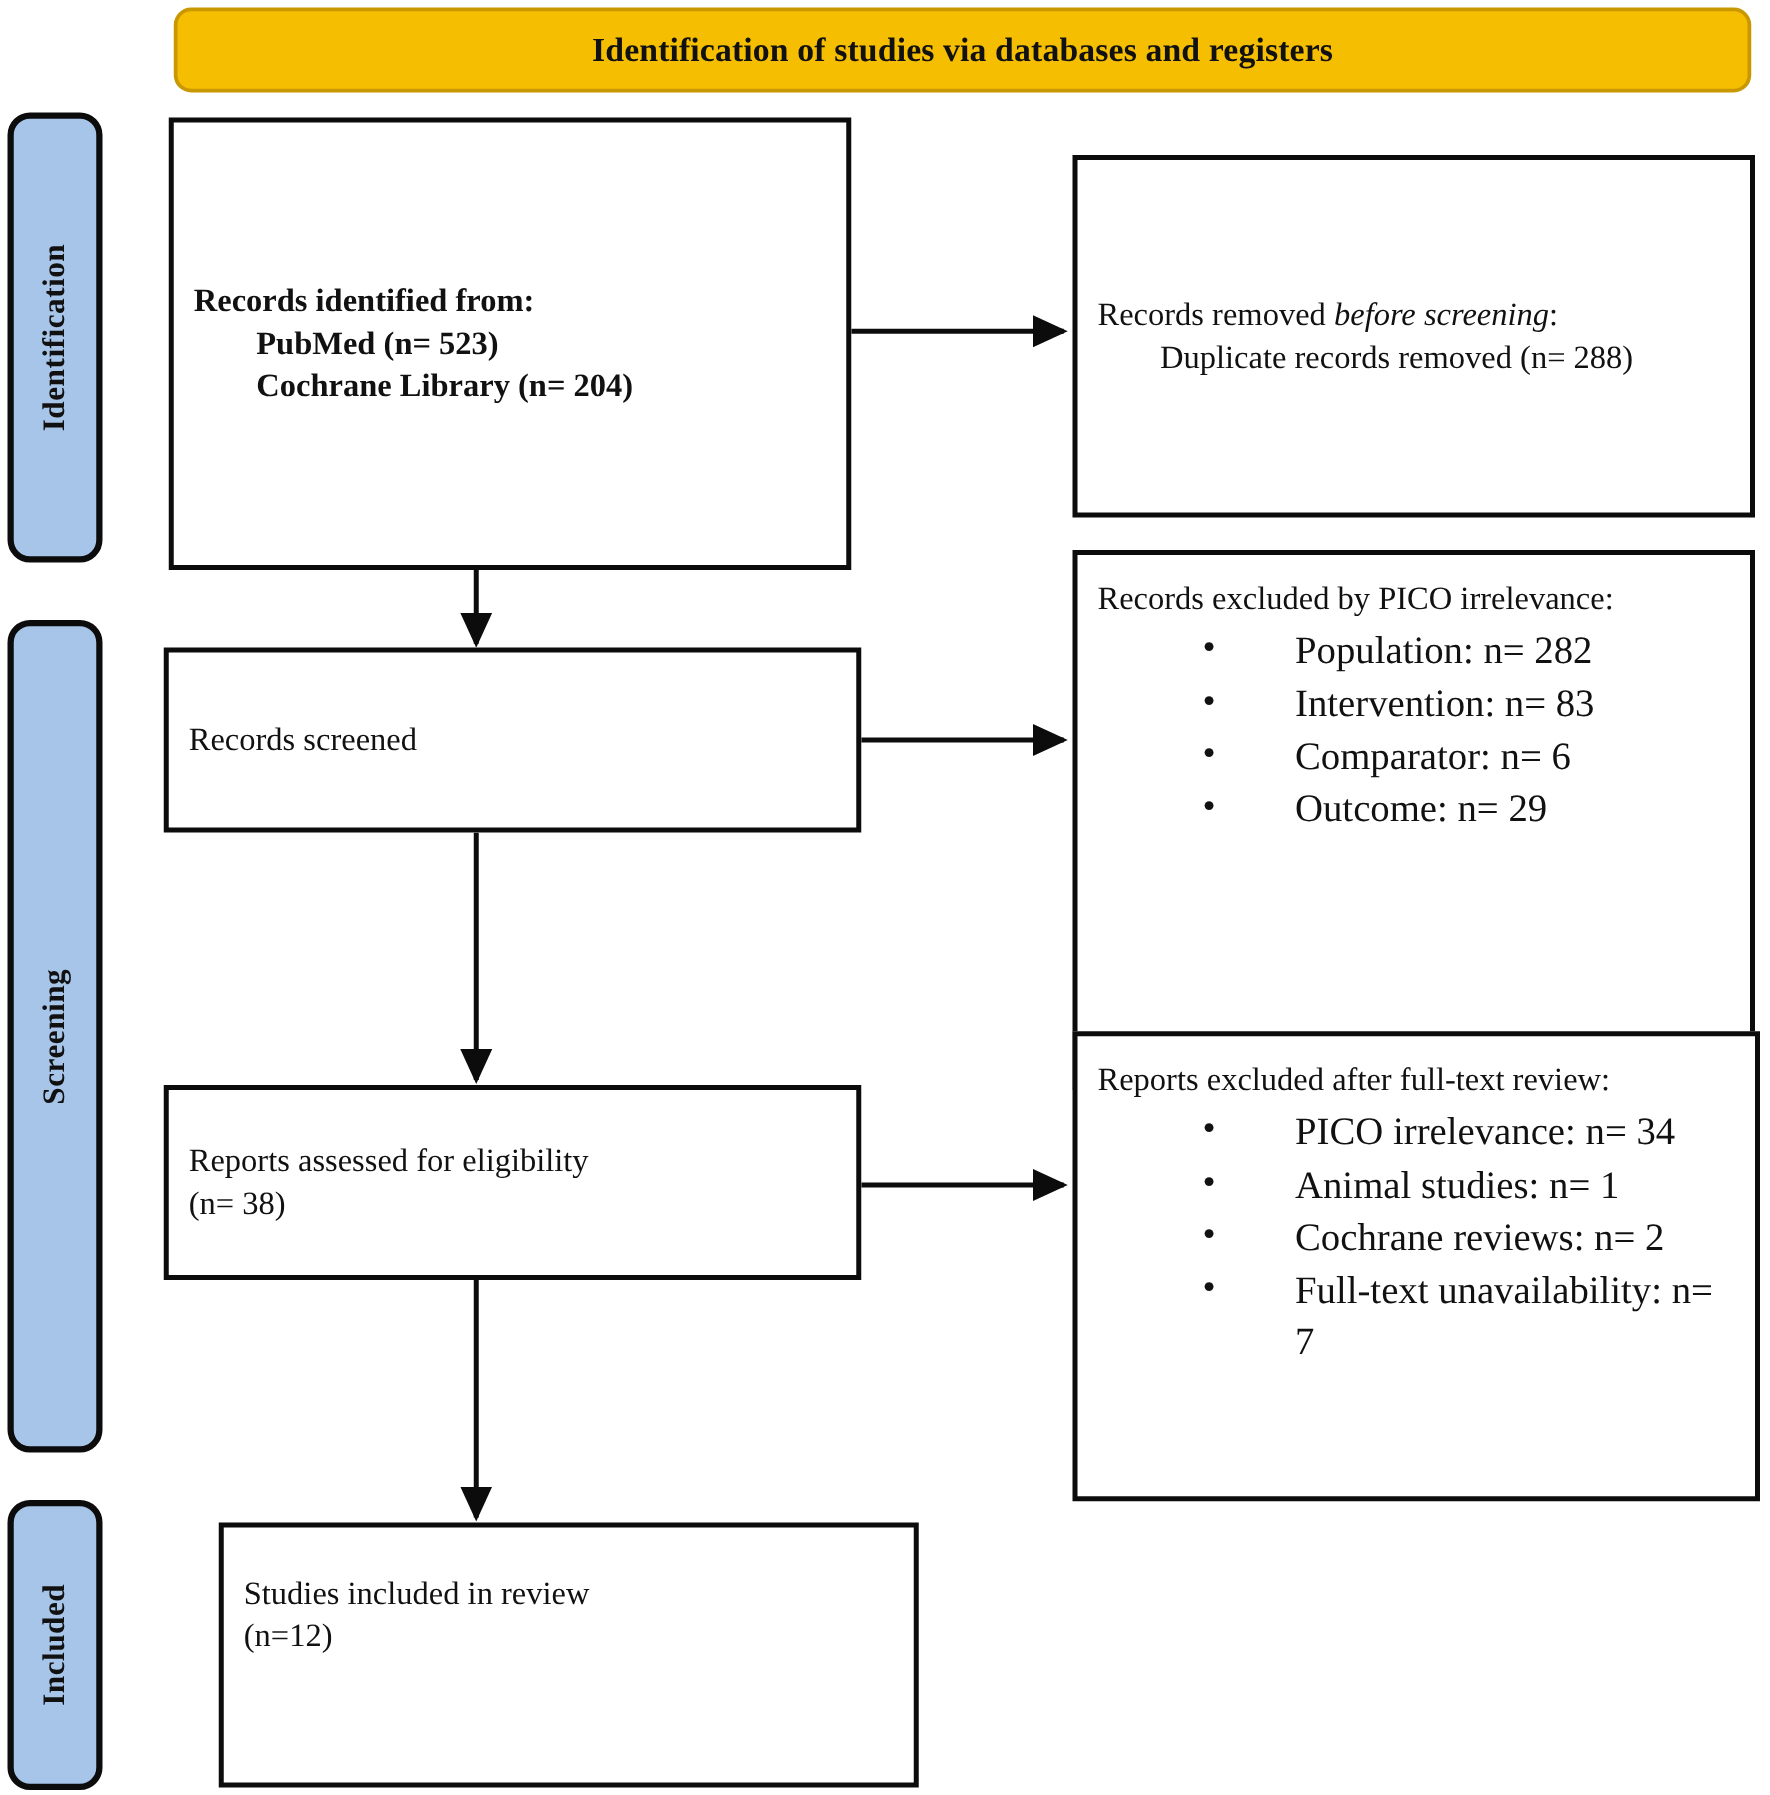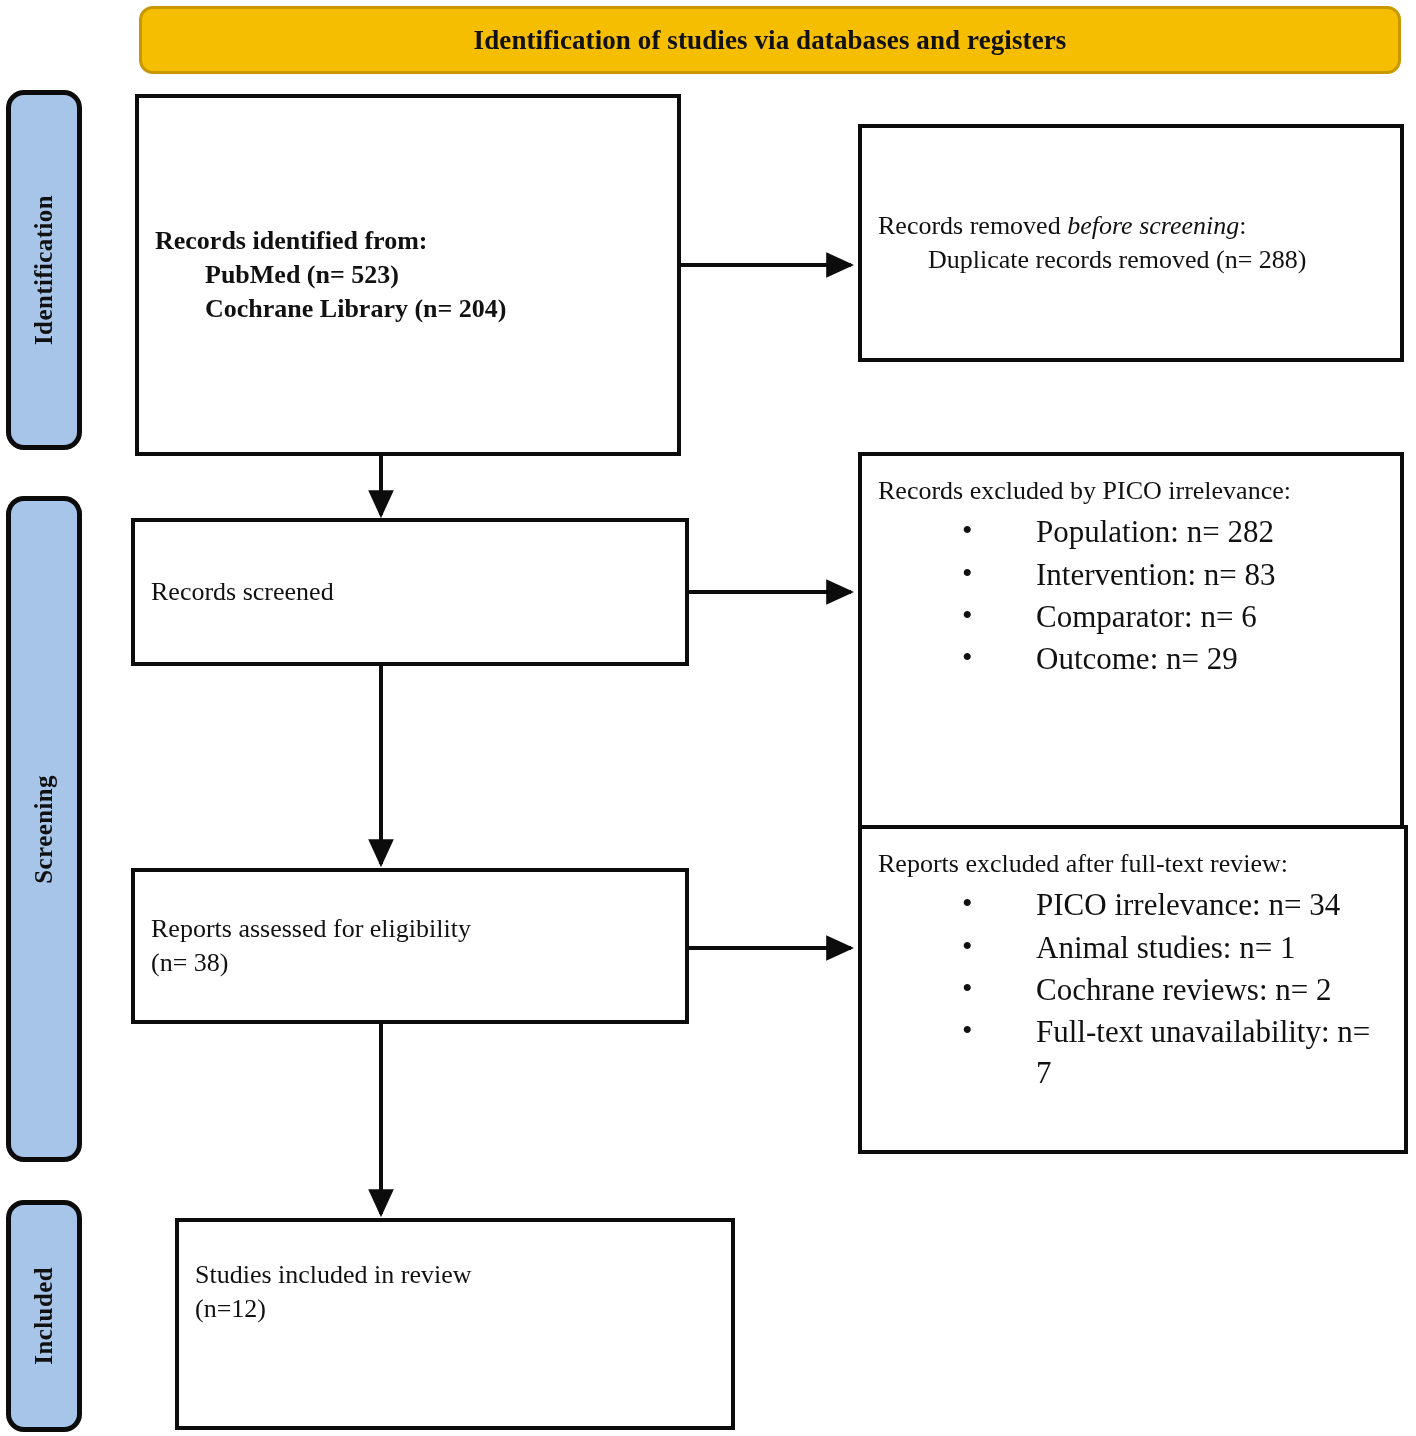--- a/index.html
+++ b/index.html
@@ -85,23 +85,23 @@
   .box .line.indent { padding-left: 50px; }
   .box .line.hang   { padding-left: 50px; text-indent: 0; }
 
   
   #box-identified { left: 135px; top: 94px;   width: 546px; height: 362px; }
   #box-screened   { left: 131px; top: 518px;  width: 558px; height: 148px; }
   #box-eligible   { left: 131px; top: 868px;  width: 558px; height: 156px; }
   #box-included   { left: 135px; top: 1218px; width: 560px; height: 212px; margin-left: 40px; }
 
   
-  #box-removed        { left: 858px; top: 124px; width: 546px; height: 238px; }
-  #box-excluded-pico  { left: 858px; top: 452px; width: 546px; height: 432px; }
-  #box-excluded-full  { left: 858px; top: 825px; width: 550px; height: 329px; }
+  #box-removed        { left: 858px; top: 124px; width: 546px; height: 290px; }
+  #box-excluded-pico  { left: 858px; top: 440px; width: 546px; height: 432px; }
+  #box-excluded-full  { left: 858px; top: 825px; width: 550px; height: 376px; }
 
   #box-identified  { justify-content: center; font-weight: bold; }
   #box-removed     { justify-content: center; }
   #box-excluded-pico, #box-excluded-full { justify-content: flex-start; padding-top: 18px; }
   #box-screened, #box-eligible { justify-content: center; }
   #box-included { justify-content: flex-start; padding-top: 36px; }
 
   
   .bullets { margin: 4px 0 0 0; padding: 0; list-style: none; }
   .bullets li {

